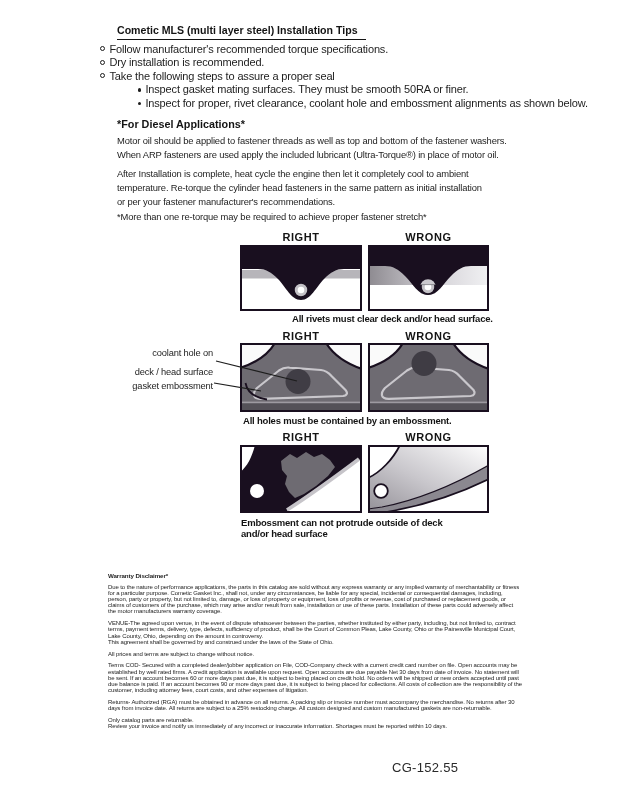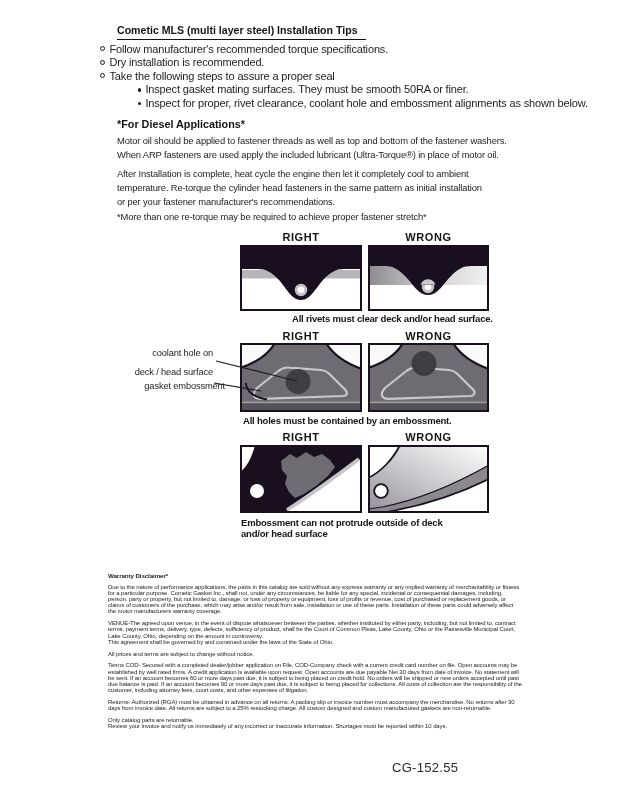--- a/index.html
+++ b/index.html
@@ -86,21 +86,21 @@
     <rect x="1" y="1" width="119" height="64" fill="none" stroke="#190f1f" stroke-width="2"></rect>
   </svg>
 
   <div class="abs dg-caption nowrap" style="left:248px;top:313px;margin-left:40px;">All rivets must clear deck and/or head surface.</div>
 
   <div class="abs dg-label" style="left:236px;top:330px;">RIGHT</div>
   <div class="abs dg-label" style="left:364px;top:330px;width:121px;">WRONG</div>
 
   <div class="abs annot prelines" style="left:104px;top:344px;">coolant hole on
 deck / head surface</div>
-  <div class="abs annot" style="left:116px;top:376.5px;">gasket embossment</div>
+  <div class="abs annot" style="left:104px;top:376.5px;">gasket embossment</div>
 
   <svg class="abs" style="left:236px;top:343px;" width="122" height="69" viewBox="0 0 122 69">
     <rect width="122" height="69" fill="#6e6b72"></rect>
     <rect y="58.6" width="122" height="1.8" fill="#9d9aa1"></rect>
     <rect y="60.4" width="122" height="8.6" fill="#545158"></rect>
     <path d="M0,0 H35 Q25,17 0,25 Z" fill="#fafafa"></path>
     <path d="M35,0 Q25,17 0,25" fill="none" stroke="#190f1f" stroke-width="2.2"></path>
     <path d="M122,0 H86 Q97,17.5 122,26 Z" fill="#fafafa"></path>
     <path d="M86,0 Q97,17.5 122,26" fill="none" stroke="#190f1f" stroke-width="2.2"></path>
     <path d="M14,52.5 C13.4,49.5 14.6,47.5 17,45 L39,27.5 C42.5,25 45.5,24.2 49.5,24.6 L81,27 C85.5,27.5 88.5,29.5 91.5,33 L105.5,47 C108,49.8 107.2,52.6 103,53 L21,55.8 C17,55.9 14.6,55 14,52.5 Z" fill="none" stroke="#c9c7cc" stroke-width="2.2" stroke-linejoin="round"></path>

